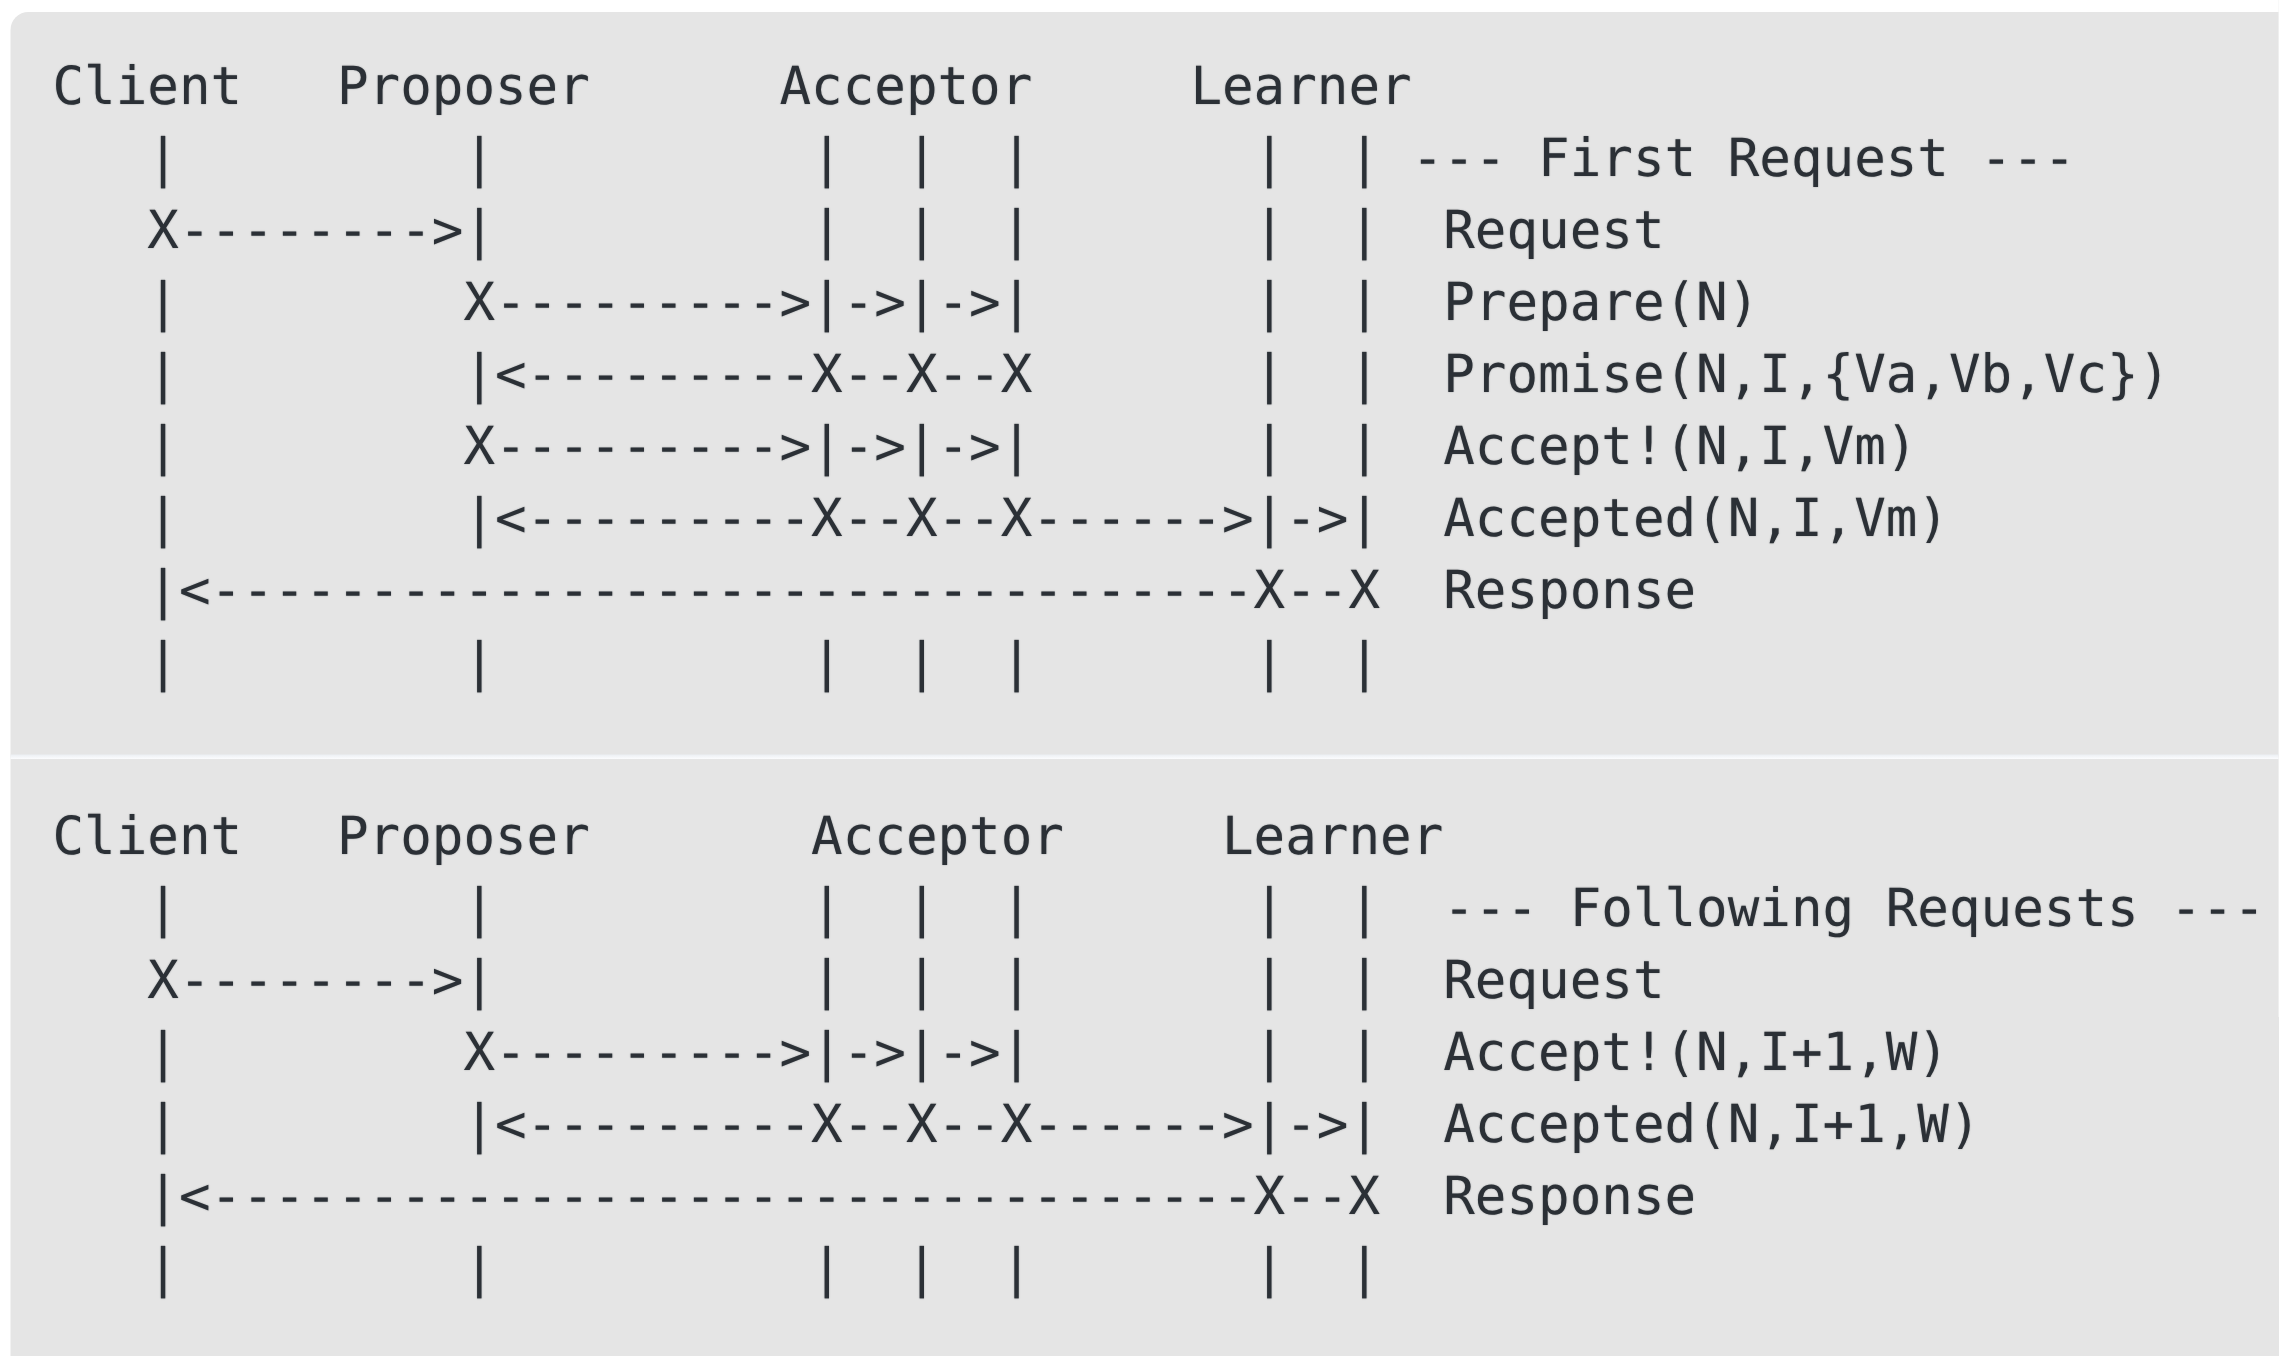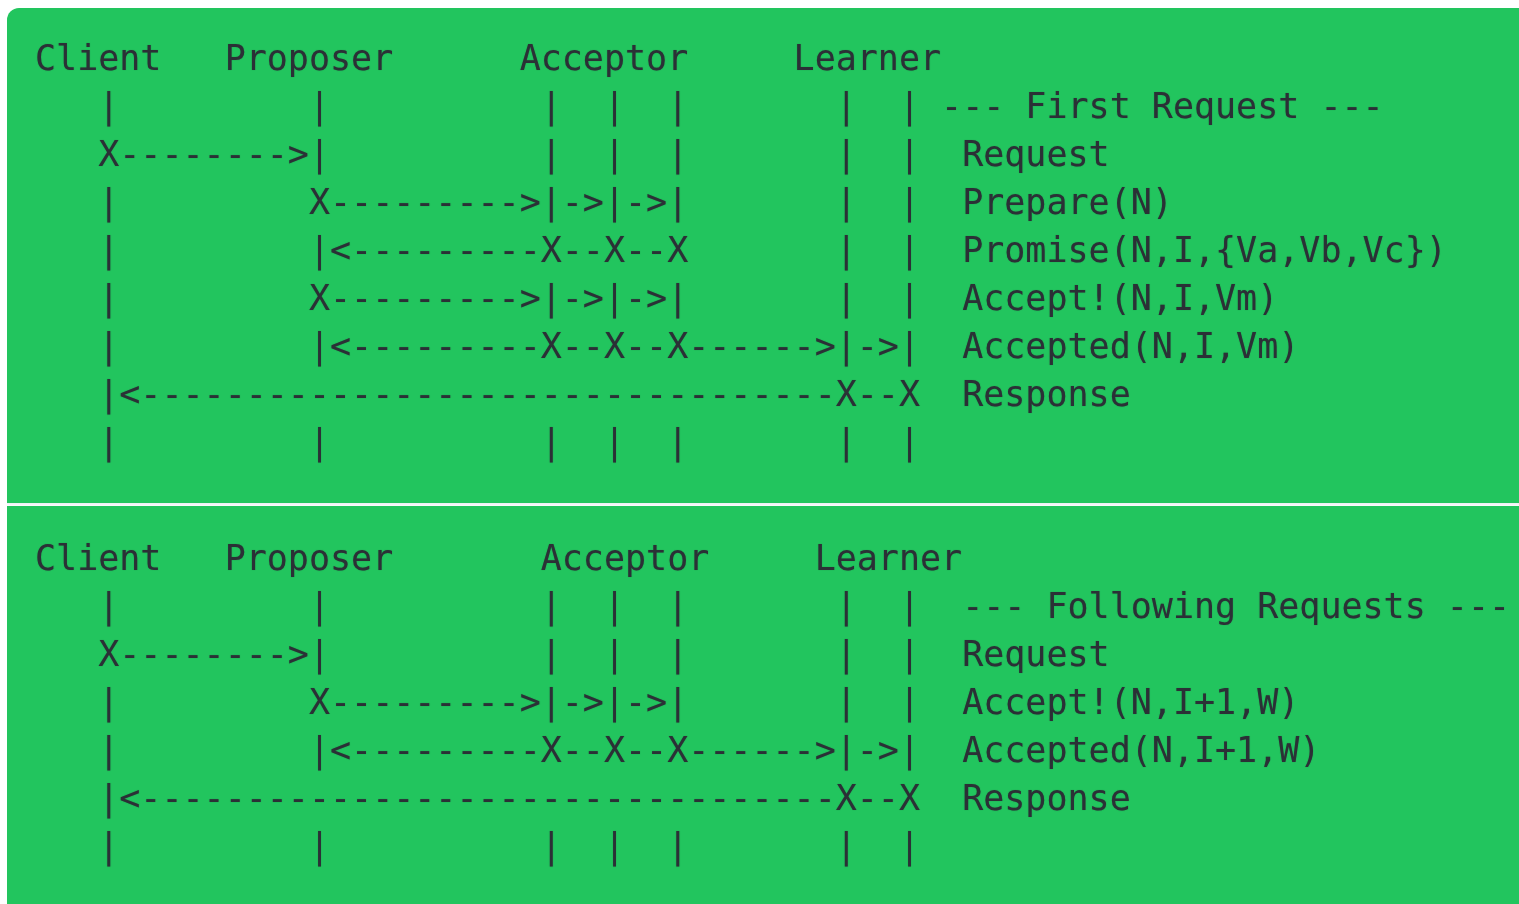--- a/index.html
+++ b/index.html
@@ -9,21 +9,21 @@
     height: 904px;
     background: #ffffff;
     overflow: hidden;
   }
   .page {
     position: absolute;
     top: 8px;
     left: 7px;
     right: 0;
     bottom: 0;
-    background: #22c55e;
+    background: #e5e5e5;
     border-top-left-radius: 12px;
   }
   pre.ascii {
     margin: 0;
     padding: 0 0 0 28px;
     font-family: "DejaVu Sans Mono", "Liberation Mono", monospace;
     font-size: 35px;
     line-height: 48px;
     color: #2b3036;
     text-shadow: 0 0 1px rgba(43, 48, 54, 0.45);

